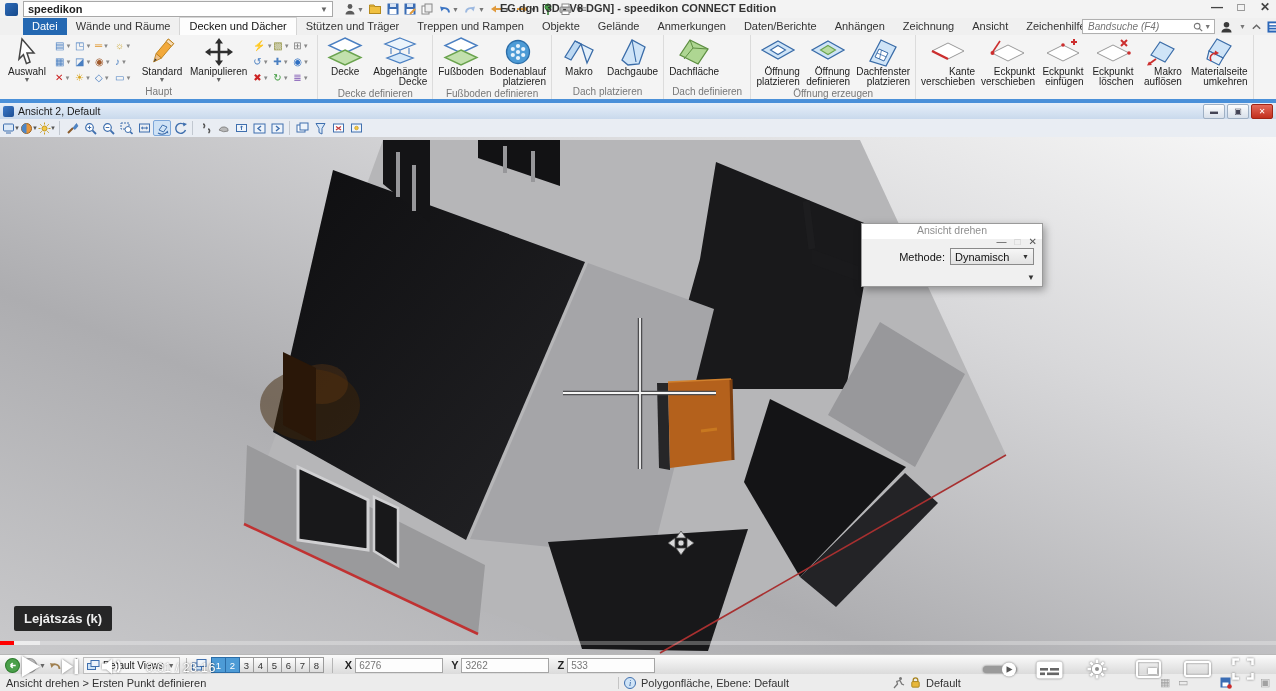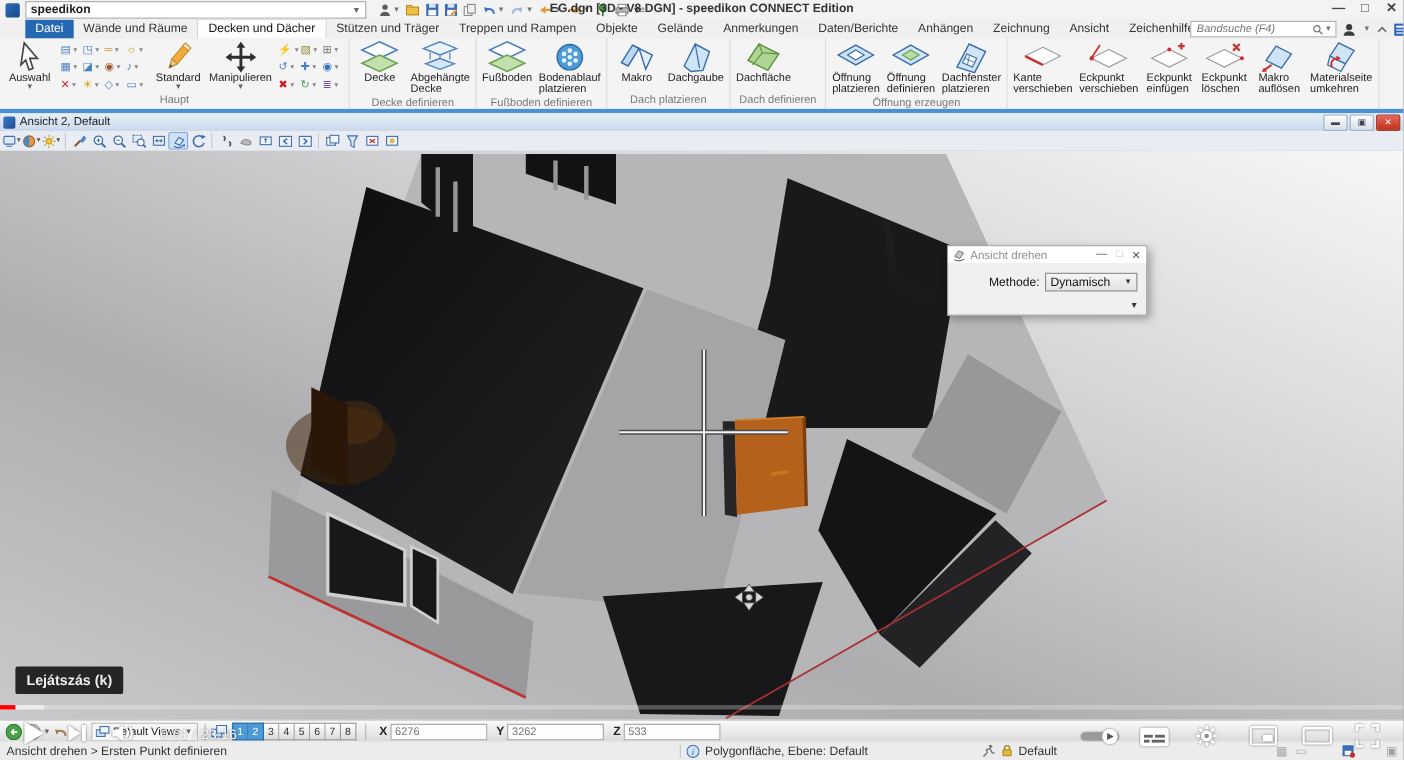--- a/index.html
+++ b/index.html
@@ -30,21 +30,21 @@
   .searchbox{width:125px;height:13px;border:1px solid #b0b0b0;background:#fff;display:flex;align-items:center;padding:0 3px;}
   .searchbox input{border:none;outline:none;flex:1;font-size:10px;font-style:italic;color:#888;
                    font-family:"Liberation Sans",sans-serif;background:transparent;width:90px;}
   
   .ribbon{position:absolute;left:0;top:35px;width:1276px;height:64px;background:#f4f4f4;display:flex;}
   .rgroup{display:flex;flex-direction:column;border-right:1px solid #dcdcdc;padding:0 2px;}
   .ritems{display:flex;align-items:flex-start;flex:1;}
   .rlabel{text-align:center;font-size:10px;color:#777;height:13px;line-height:12px;white-space:nowrap;padding:0 6px;}
   .rbig{display:flex;flex-direction:column;align-items:center;min-width:44px;padding:1px 3px;}
   .rbig .ic{height:31px;display:flex;align-items:center;justify-content:center;}
-  .rbig .lb{font-size:10px;line-height:10px;text-align:left;color:#222;white-space:pre-line;}
+  .rbig .lb{font-size:10px;line-height:10px;text-align:right;color:#222;white-space:pre-line;}
   .rbig .car{font-size:7px;color:#666;line-height:6px;}
   .rgrid{display:grid;grid-auto-rows:16px;margin:3px 3px 0 3px;column-gap:1px;}
   .gcell{display:flex;align-items:center;font-size:10px;line-height:10px;}
   .gcell .cc{font-size:6px;color:#888;margin-left:1px;}
   .bluestrip{position:absolute;left:0;top:99px;width:1276px;height:4px;background:#4a90d9;}
   
   .vtitle{position:absolute;left:0;top:103px;width:1276px;height:16px;
           background:linear-gradient(#e7eff9,#c9d9ec);display:flex;align-items:center;
           font-size:10.5px;color:#1a1a1a;border-bottom:1px solid #b6c6da;}
   .vtitle .vicon{width:11px;height:11px;margin:0 4px 0 3px;background:linear-gradient(135deg,#3b79c9,#1d4e93);border-radius:2px;}
@@ -56,21 +56,21 @@
             display:flex;align-items:center;padding-left:2px;border-bottom:1px solid #c9cfd8;}
   .vt{width:18px;height:16px;display:flex;align-items:center;justify-content:center;border-radius:2px;}
   .vt.active{background:#cfe2f5;border:1px solid #7da7d9;width:16px;height:14px;}
   .vt .car{font-size:6px;color:#555;margin-left:-1px;}
   .vsep{width:1px;height:14px;background:#c2c8d0;margin:0 3px;}
   
   .viewport{position:absolute;left:0;top:137px;width:1276px;height:517px;}
   
   .dialog{position:absolute;left:861px;top:86px;width:180px;height:62px;background:#f0f0f0;
           border:1px solid #9a9a9a;box-shadow:2px 3px 8px rgba(0,0,0,.35);font-size:11px;}
-  .dlg-title{height:15px;background:#fff;display:flex;align-items:center;color:#8f8f8f;font-size:10.5px;}
+  .dlg-title{height:15px;background:#fff;display:flex;align-items:center;color:#8f8f8f;font-size:10.5px;flex-direction:column;}
   .dlg-title .dic{margin:0 4px 0 4px;}
   .dlg-btns{margin-left:auto;display:flex;gap:8px;padding-right:5px;color:#555;font-size:10px;}
   .dlg-btns .ghost{color:#c5c5c5;}
   .dlg-row{display:flex;align-items:center;margin:9px 8px 0 8px;justify-content:flex-end;gap:5px;}
   .dlg-label{color:#111;}
   .dlg-select{width:74px;height:15px;background:linear-gradient(#f6f6f6,#e2e2e2);border:1px solid #8a8a8a;
               display:flex;align-items:center;padding:0 4px;color:#111;}
   .dlg-select .car{margin-left:auto;font-size:7px;color:#333;}
   .dlg-expand{position:absolute;right:7px;bottom:4px;font-size:8px;color:#333;}
   

